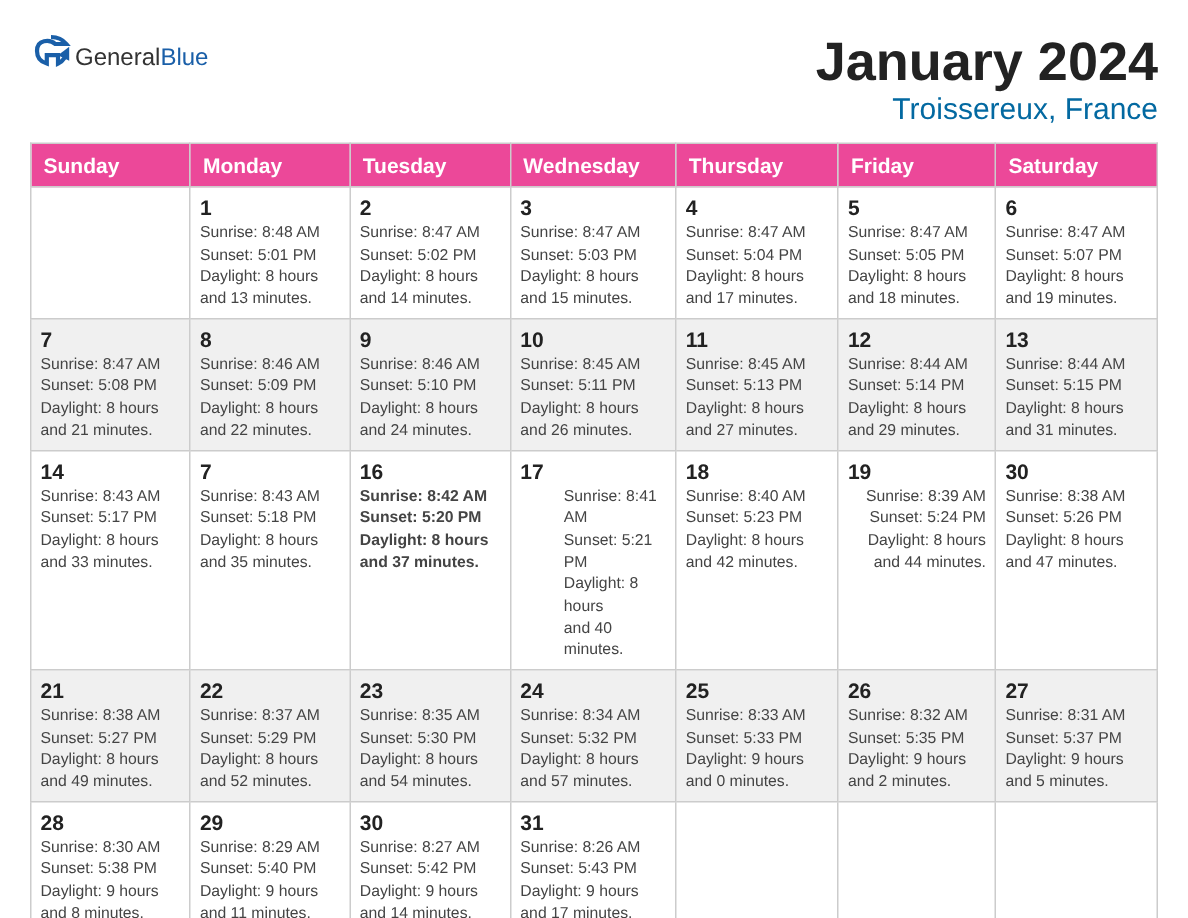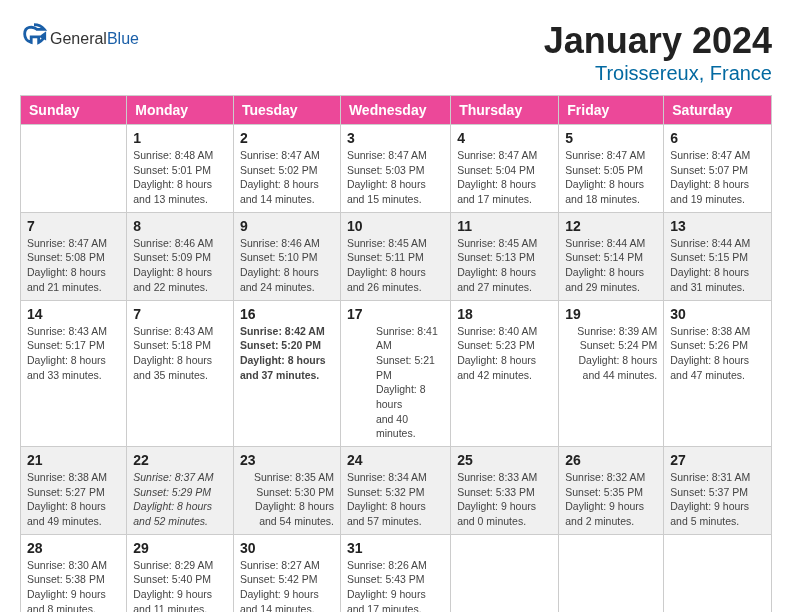--- a/index.html
+++ b/index.html
@@ -265,28 +265,28 @@
       <tr class="row-shaded">
         <td>
           <span class="day-number">21</span>
           <div class="day-info" style="white-space: pre-line;">Sunrise: 8:38 AM
 Sunset: 5:27 PM
 Daylight: 8 hours
 and 49 minutes.</div>
         </td>
         <td>
           <span class="day-number">22</span>
-          <div class="day-info" style="white-space: pre-line; font-style: italic;">Sunrise: 8:37 AM
+          <div class="day-info" style="white-space: pre-line;">Sunrise: 8:37 AM
 Sunset: 5:29 PM
 Daylight: 8 hours
 and 52 minutes.</div>
         </td>
         <td>
           <span class="day-number">23</span>
-          <div class="day-info" style="white-space: pre-line; text-align: right;">Sunrise: 8:35 AM
+          <div class="day-info" style="white-space: pre-line;">Sunrise: 8:35 AM
 Sunset: 5:30 PM
 Daylight: 8 hours
 and 54 minutes.</div>
         </td>
         <td>
           <span class="day-number">24</span>
           <div class="day-info" style="white-space: pre-line;">Sunrise: 8:34 AM
 Sunset: 5:32 PM
 Daylight: 8 hours
 and 57 minutes.</div>

